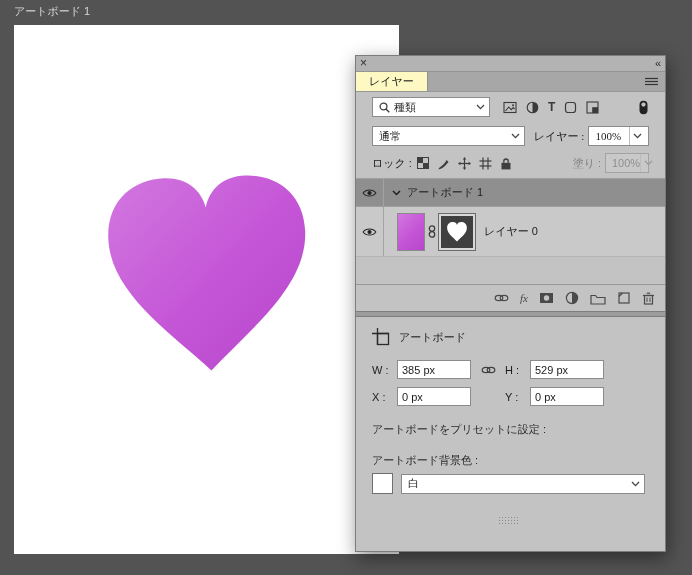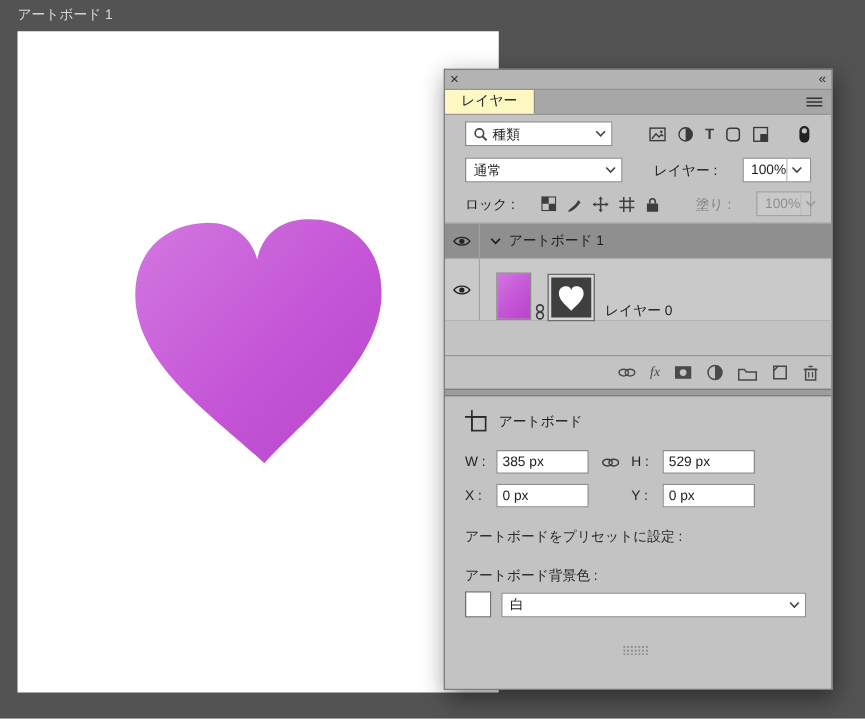--- a/index.html
+++ b/index.html
@@ -15,23 +15,23 @@
   .panel{position:absolute;left:355px;top:55px;width:311px;height:497px;background:#c3c3c3;
          border:1px solid #7c7c7c;box-shadow:2px 6px 18px rgba(0,0,0,.45);box-sizing:border-box;}
   .panel-header{height:15px;background:#b3b3b3;border-bottom:1px solid #949494;position:relative;}
   .panel-close{position:absolute;left:4px;top:0;line-height:14px;font-size:12px;color:#2e2e2e;cursor:default;}
   .panel-collapse{position:absolute;right:5px;top:0;line-height:14px;font-size:11px;color:#2e2e2e;letter-spacing:-1px;}
   .tabbar{height:19px;background:#a7a7a7;display:flex;align-items:stretch;border-bottom:1px solid #979797;}
   .tab{background:#fef9c3;padding:0 13px;line-height:19px;border-right:1px solid #8f8f8f;}
   .tab-menu{margin-left:auto;display:flex;align-items:center;padding:0 7px;}
 
   .row{display:flex;align-items:center;}
-  .pad{padding:0 16px;gap:16px;}
+  .pad{padding:0 16px;}
   .filter-row{height:30px;}
-  .blend-row{height:28px;}
+  .blend-row{height:28px;font-family:Liberation Serif, serif;}
   .lock-row{height:26px;}
 
   .select{background:#fff;border:1px solid #8b8b8b;height:20px;display:flex;align-items:center;
           padding:0 4px 0 6px;box-sizing:border-box;}
   .select .lbl{white-space:nowrap;}
   .chev{margin-left:auto;display:flex;align-items:center;padding-left:4px;}
   .chev-seg{margin-left:auto;border-left:1px solid #bdbdbd;height:100%;display:flex;align-items:center;padding:0 2px 0 3px;}
   .select.disabled{background:#c9c9c9;color:#8f8f8f;border-color:#a3a3a3;}
 
   .kind-select{width:118px;}
@@ -42,21 +42,21 @@
   .mode-select{width:157px;}
   .op-label{margin-left:9px;white-space:nowrap;}
   .op-select{width:62px;margin-left:4px;}
   .lock-label{white-space:nowrap;margin-right:5px;}
   .lock-icons{display:flex;align-items:center;gap:8px;color:#3e3e3e;}
   .fill-label{margin-left:auto;color:#7f7f7f;white-space:nowrap;margin-right:4px;}
   .fill-select{width:44px;}
 
   .layers-list{border-top:1px solid #a0a0a0;margin-top:2px;}
   .artboard-row{height:27px;background:#8f8f8f;border-bottom:1px solid #9e9e9e;display:flex;align-items:center;}
-  .layer-row{height:49px;background:#c9c9c9;border-bottom:1px solid #b4b4b4;display:flex;align-items:flex-end;}
+  .layer-row{height:49px;background:#c9c9c9;border-bottom:1px solid #b4b4b4;display:flex;align-items:center;}
   .eye-cell{width:27px;align-self:stretch;display:flex;align-items:center;justify-content:center;border-right:1px solid #a3a3a3;}
   .ab-chev{margin:0 6px 0 8px;display:flex;align-items:center;}
   .layer-thumb{width:26px;height:36px;margin-left:13px;border:1px solid #8a8a8a;
                background:linear-gradient(135deg,#d277e0 0%,#c455d6 55%,#b846cb 100%);}
   .mask-link{margin:0 3px;display:flex;align-items:center;color:#3c3c3c;}
   .mask-thumb{width:32px;height:32px;background:#3f3f3f;border:2px solid #d8d8d8;box-shadow:0 0 0 1px #6b6b6b;
               display:flex;align-items:center;justify-content:center;}
   .layer-name{margin-left:9px;}
   .list-filler{height:27px;background:#c3c3c3;}
 

